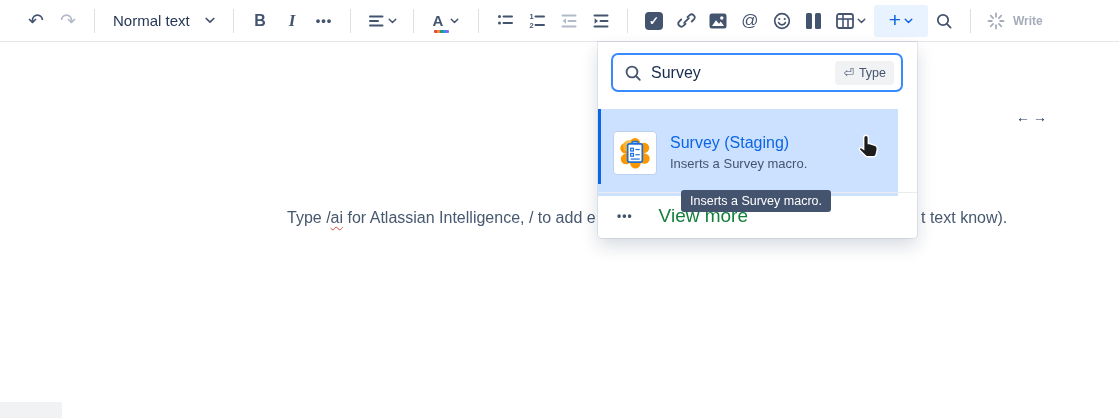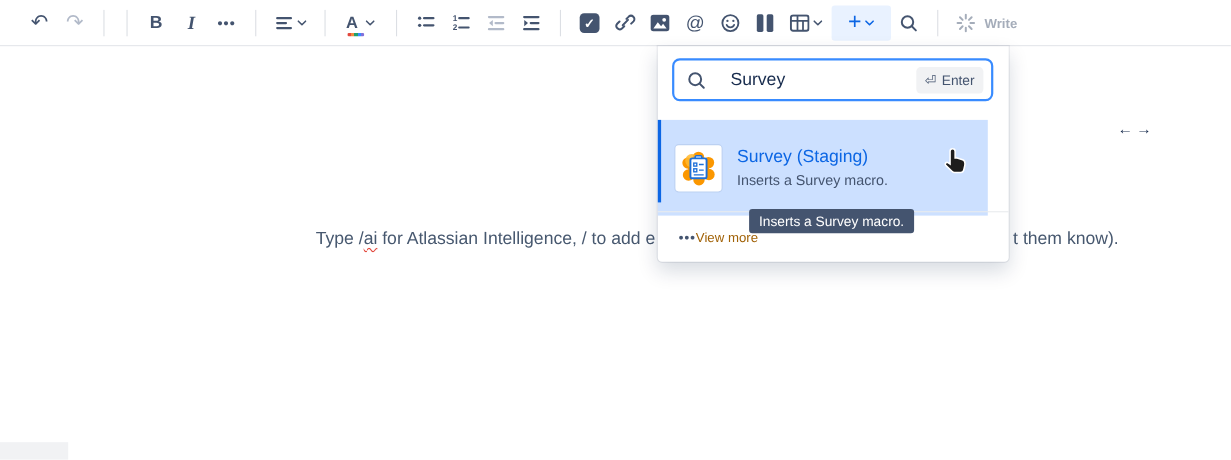--- a/index.html
+++ b/index.html
@@ -46,37 +46,37 @@
   .misspell { text-decoration:underline wavy #E2483D 1px; text-underline-offset:3px; }
   .body-line-end { position:absolute; left:921px; top:209px; font-size:16px; color:#47586F;
     white-space:nowrap; z-index:1; }
 
   
   .panel { position:absolute; left:598px; top:42px; width:319px; height:196px; background:#fff;
     border-radius:0 0 4px 4px; z-index:5;
     box-shadow:0 0 0 1px rgba(9,30,66,.08), 0 8px 18px rgba(9,30,66,.16); }
   .search-box { position:absolute; left:13px; top:11px; width:292px; height:39px; background:#fff;
     border:2px solid #388BFF; border-radius:7px; display:flex; align-items:center; padding:0 7px 0 11px; }
-  .search-box input { border:none; outline:none; flex:1; min-width:0; margin-left:22px;
+  .search-box input { border:none; outline:none; flex:1; min-width:0; margin-left:9px;
     font-size:16px; color:#172B4D; font-family:inherit; background:transparent; }
   .enter-badge { background:#F1F2F4; border-radius:4px; height:24px; padding:0 8px;
     display:flex; align-items:center; gap:5px; color:#44546F; font-size:12.5px; flex:none; }
   .result-item { position:absolute; left:0; top:67px; width:300px; height:87px; background:#CCE0FF;
     display:flex; align-items:center; cursor:pointer; }
   .sel-bar { position:absolute; left:0; top:0; width:3px; height:75px; background:#0C66E4; }
   .tile { width:44px; height:44px; margin-left:15px; background:#fff; border:1px solid #BCD1F2;
     border-radius:4px; display:flex; align-items:center; justify-content:center; flex:none; }
   .result-text { margin-left:13px; }
   .result-title { font-size:16px; color:#0C66E4; }
   .result-desc { font-size:13px; color:#44546F; margin-top:4px; }
   .panel-divider { position:absolute; left:0; top:150px; width:319px; height:1px; background:#E9EBEE; }
   .view-more { position:absolute; left:0; top:151px; width:319px; height:45px;
     display:flex; align-items:center; cursor:pointer; }
   .vm-dots { margin-left:19px; color:#44546F; font-size:12px; font-weight:700; letter-spacing:1px; }
-  .vm-label { font-size:12px; color:#a16207; }
+  .vm-label { margin-left:26px; font-size:19px; color:#15803d; }
   .tooltip { position:absolute; left:83px; top:148px; height:22px; background:#44546F; color:#fff;
     font-size:12.5px; border-radius:3px; display:flex; align-items:center; padding:0 9px;
     z-index:7; white-space:nowrap; }
   .hand-cursor { position:absolute; left:258px; top:90px; z-index:9; }
 
   .corner-block { position:absolute; left:0; top:402px; width:62px; height:16px; background:#F1F2F4; }
   svg { display:block; }
 </style>
 </head>
 <body>
@@ -85,20 +85,26 @@
 
   <div class="toolbar">
     <button class="tb-btn">
       <span class="glyph-lg">↶</span>
     </button>
     <button class="tb-btn disabled">
       <span class="glyph-lg">↷</span>
     </button>
     <div class="tb-sep"></div>
 
+    <button class="tb-btn txt-style">
+      <span>Normal text</span>
+      <svg class="chev" width="10" height="7" viewBox="0 0 10 7">
+          <path d="M1.2 1.5 L5 5.2 L8.8 1.5" fill="none" stroke="#44546F" stroke-width="1.7" stroke-linecap="round" stroke-linejoin="round"></path>
+        </svg>
+    </button>
     <div class="tb-sep"></div>
 
     <button class="tb-btn">
       <span class="bold-b">B</span>
     </button>
     <button class="tb-btn">
       <span class="italic-i">I</span>
     </button>
     <button class="tb-btn">
       <span class="more-dots">•••</span>
@@ -253,33 +259,33 @@
     </button>
   </div>
 
 
   <div class="width-toggle">
     <span>←</span>
     <span>→</span>
   </div>
 
   <p class="body-line"><span>Type /</span><span class="misspell">ai</span><span> for Atlassian Intelligence, / to add e</span></p>
-  <p class="body-line-end">t them know).</p>
+  <p class="body-line-end">t text know).</p>
 
   <div class="panel">
 
     <div class="search-box">
       <svg width="18" height="18" viewBox="0 0 18 18">
           <circle cx="8" cy="8" r="5.4" fill="none" stroke="#44546F" stroke-width="1.8"></circle>
           <line x1="12" y1="12" x2="15.8" y2="15.8" stroke="#44546F" stroke-width="1.8" stroke-linecap="round"></line>
         </svg>
       <input type="text" value="Survey" style="">
       <span class="enter-badge">
         <span>⏎</span>
-        <span>Enter</span>
+        <span>Type</span>
       </span>
     </div>
 
     <div class="result-item">
       <div class="sel-bar"></div>
       <div class="tile">
         <svg width="38" height="38" viewBox="0 0 44 44">
           <g fill="#FB9700">
             <circle cx="22" cy="22" r="11"></circle>
             <circle cx="22" cy="10.5" r="6"></circle>

